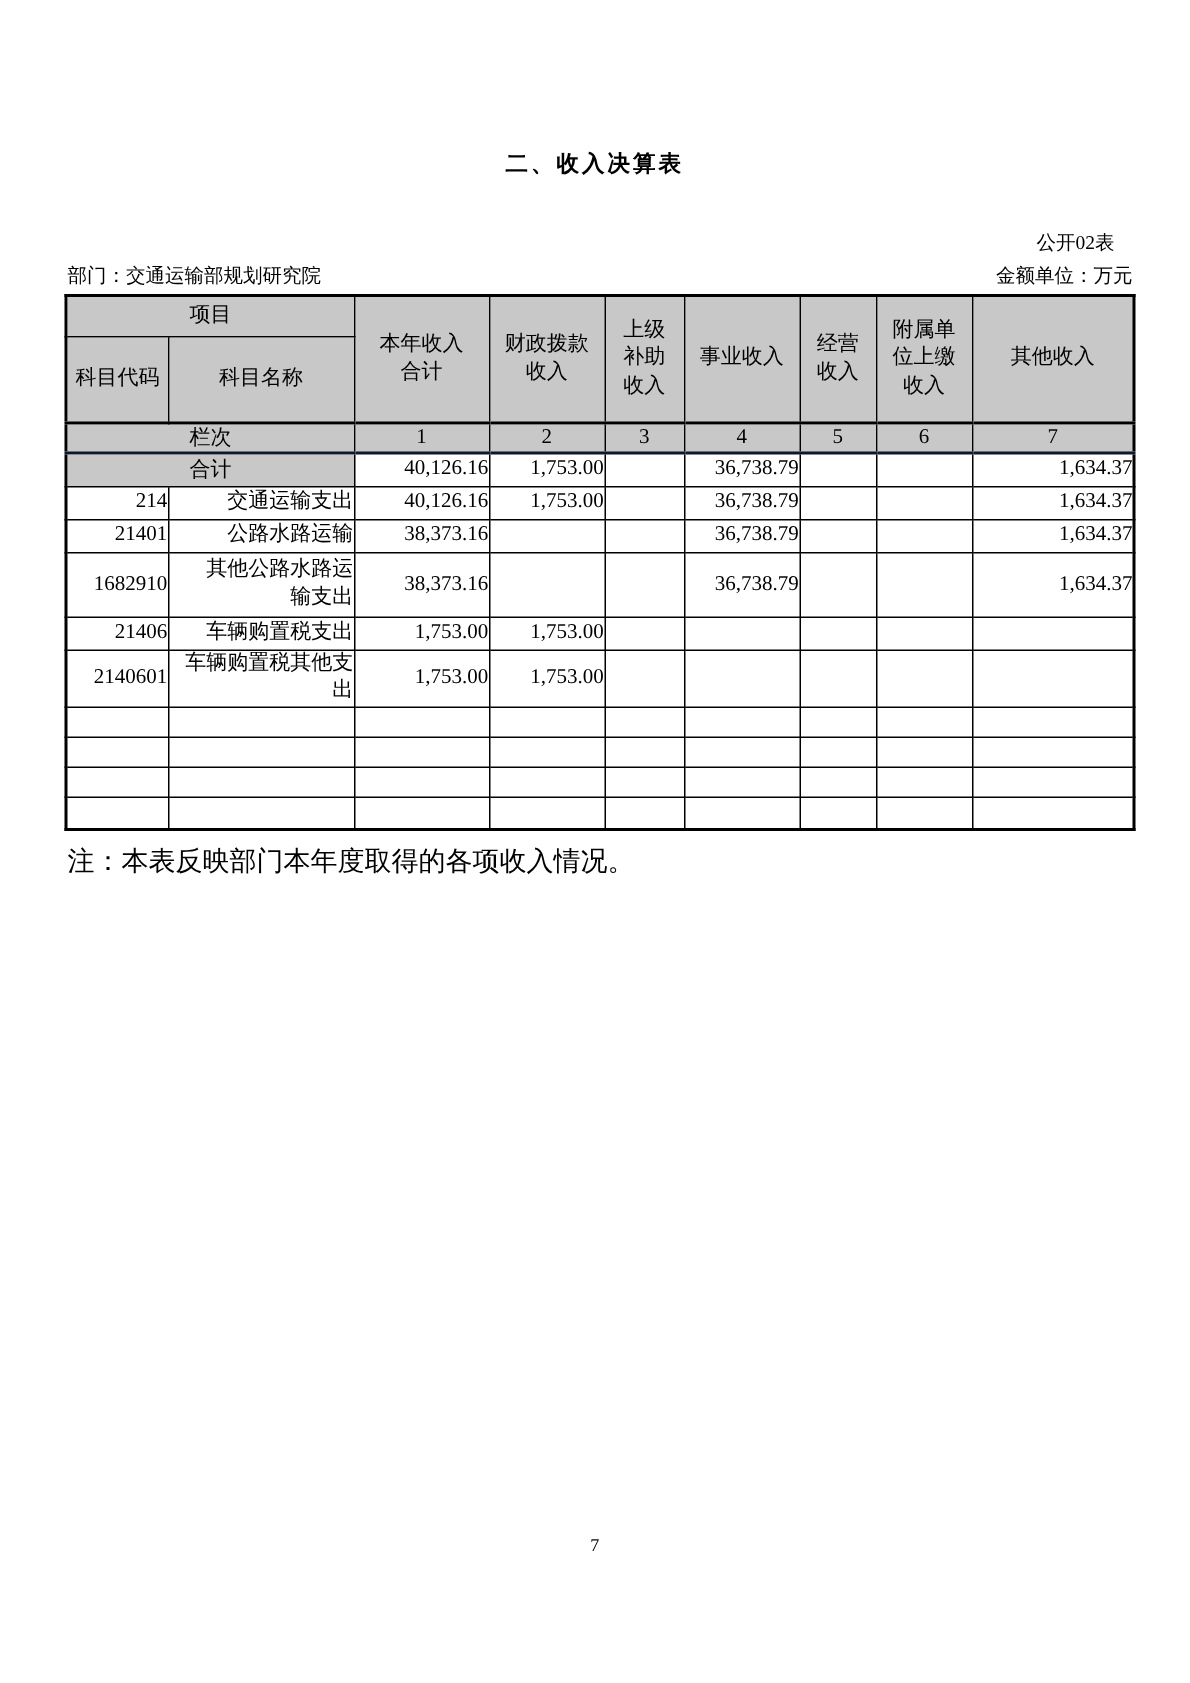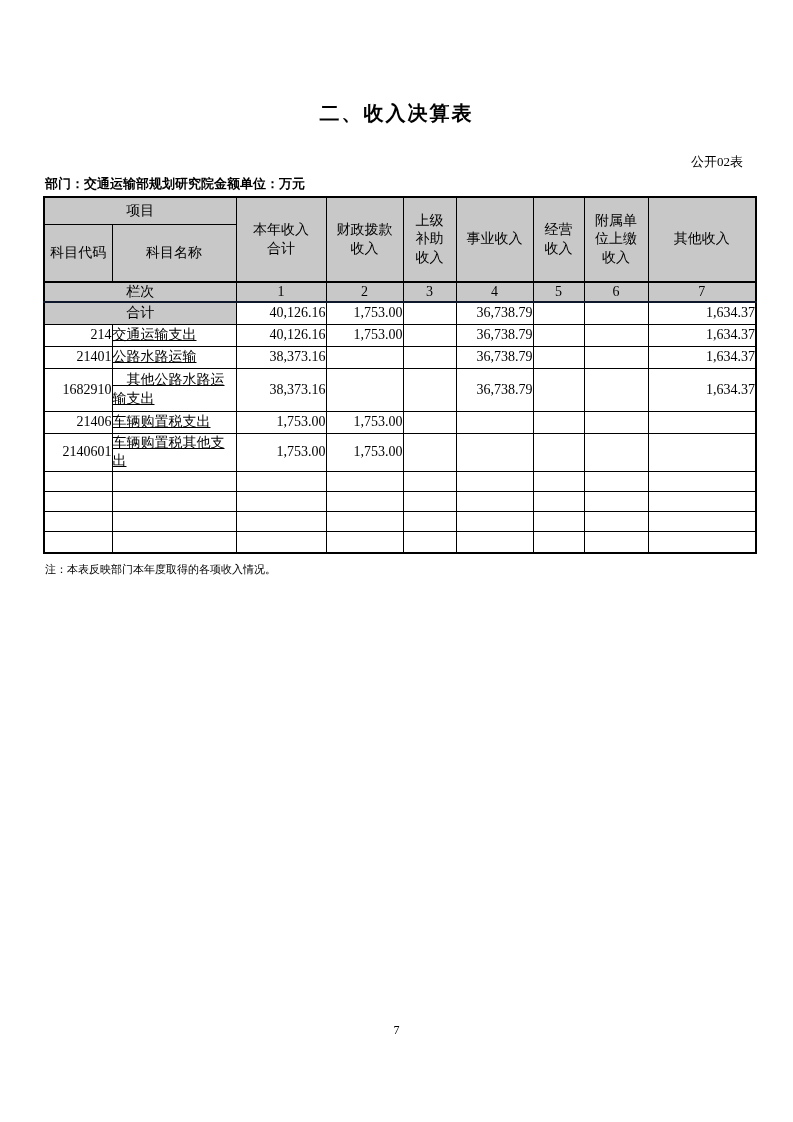--- a/index.html
+++ b/index.html
@@ -8,59 +8,58 @@
     width:793px;height:1122px;
     background:#ffffff;
     font-family:"Liberation Serif","DejaVu Serif",serif;
     color:#000;
     overflow:hidden;
   }
   .doc-title{
     position:absolute;left:0;top:100px;width:793px;
     text-align:center;
     font-family:Liberation Serif, serif;
-    font-weight:bold;font-size:20px;letter-spacing:2px;
+    font-weight:bold;font-size:15px;letter-spacing:2px;
   }
   .table-code{
     position:absolute;top:153px;right:50px;
     font-size:13px;
   }
   .meta-row{
     position:absolute;left:45px;top:175px;width:710px;
-    display:flex;justify-content:flex-start;
+    display:flex;justify-content:space-between;
     font-size:13px;
-    font-weight:bold;
   }
   table.report{
     position:absolute;left:43px;top:196px;
     width:712px;
     border-collapse:collapse;table-layout:fixed;
     font-size:14px;
     padding-left:21px;
   }
   table.report td,table.report th{
     border:1px solid #000;
     vertical-align:middle;
     font-weight:normal;
     padding:0;
     overflow:hidden;
   }
   table.report{border:2px solid #000;}
   .gray{background:#c8c8c8;}
   th.hcell{text-align:center;white-space:pre-line;line-height:1.3;}
   tr.lanci-row td{border-top:2.5px solid #000;border-bottom:2px solid #0f172a;text-align:center;}
   td.code{text-align:right;padding-left:4px;}
-  td.name{text-align:left;padding:1px 3px;line-height:1.35;text-decoration:underline;}
+  td.name{text-align:right;padding:1px 3px;line-height:1.35;}
   td.num{text-align:right;padding-right:3px;}
   td.total-label{text-align:center;}
   tr.h27{height:27px;} tr.h58{height:58px;} tr.h20{height:20px;}
   tr.h22{height:22px;} tr.h43{height:43px;} tr.h37{height:37px;} tr.h21{height:21px;}
   .note{
     position:absolute;left:45px;top:562px;
-    font-size:11px;
+    font-size:18px;
   }
   .page-number{
     position:absolute;left:0;top:1023px;width:793px;
     text-align:center;font-size:12px;
   }
 </style>
 </head>
 <body>
 
 <div class="page">

